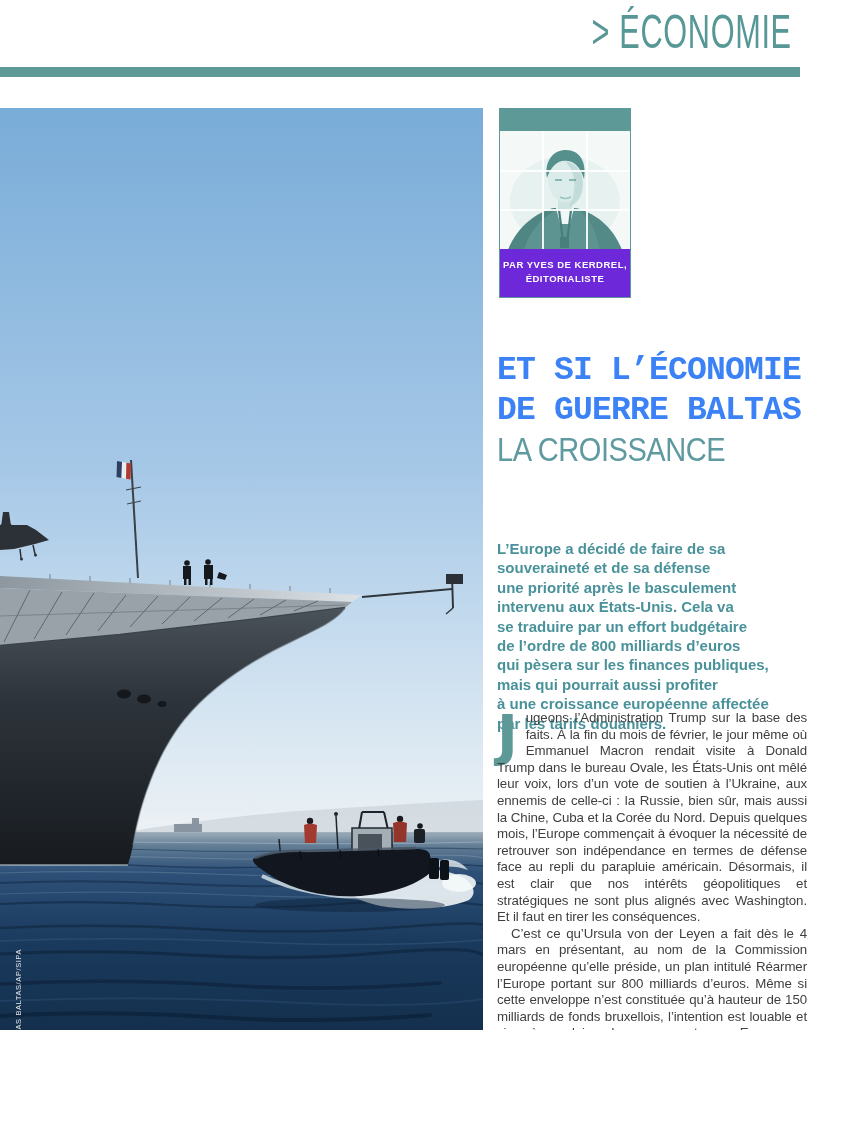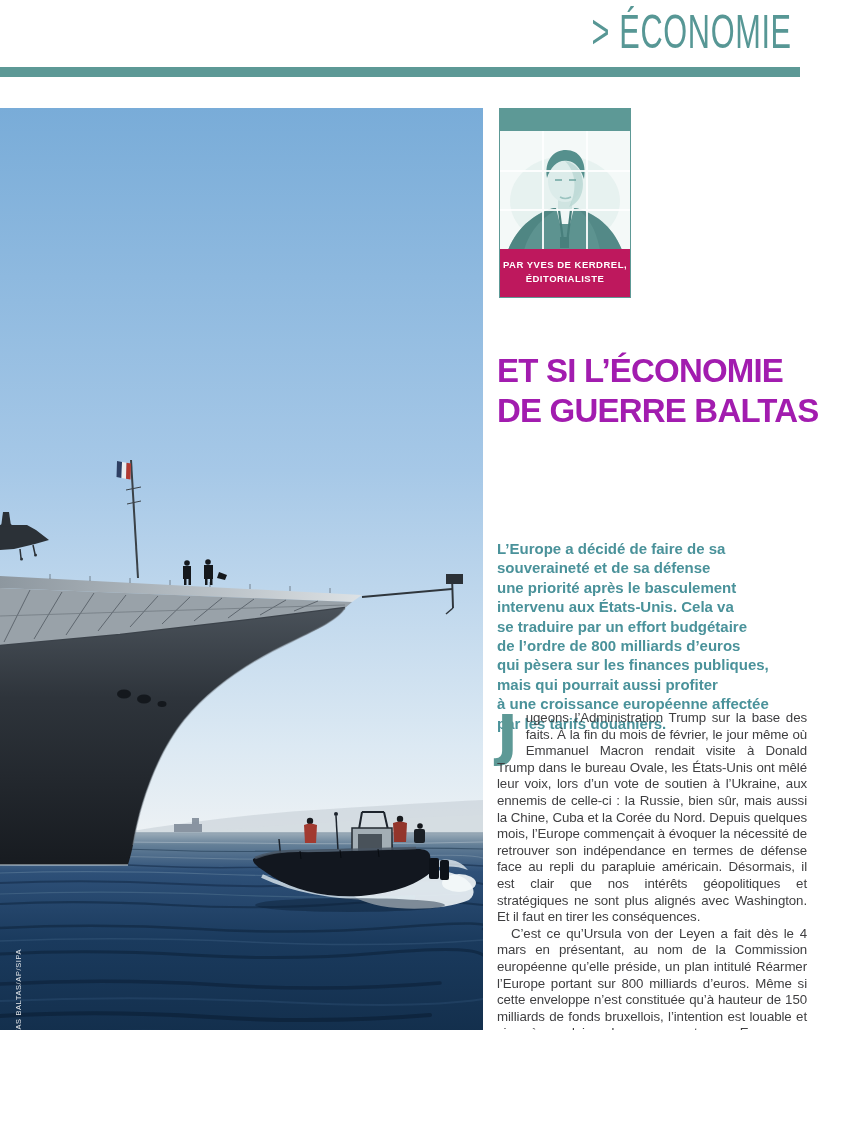--- a/index.html
+++ b/index.html
@@ -11,27 +11,27 @@
   .section-label .cond{display:inline-block;transform:scaleX(0.64);transform-origin:right center;
         letter-spacing:1px;}
   .header-rule{position:absolute;left:0;top:67px;width:800px;height:10px;background:#5d9996;}
   
   .hero{position:absolute;left:0;top:108px;width:483px;height:967px;}
   
   .author-box{position:absolute;left:499px;top:108px;width:132px;height:190px;
         border:1px solid #5d9996;box-sizing:border-box;background:#ffffff;}
   .author-top-band{position:absolute;left:0;top:0;width:100%;height:22px;background:#5d9996;}
   .author-portrait{position:absolute;left:0;top:22px;width:130px;height:119px;display:block;}
-  .author-caption{position:absolute;left:0;bottom:0;width:100%;height:48px;background:#be185d;
+  .author-caption{position:absolute;left:0;bottom:0;width:100%;height:48px;background:#6d28d9;
         color:#ffffff;text-align:center;font-weight:700;font-size:9.5px;line-height:13.5px;
         letter-spacing:0.5px;padding-top:9px;box-sizing:border-box;}
   
   .headline{position:absolute;left:497px;top:351px;width:320px;}
-  .headline .hl-bold{font-weight:800;color:#a21caf;font-size:33px;line-height:39.5px;
-        letter-spacing:-0.8px;white-space:nowrap;}
+  .headline .hl-bold{font-weight:800;color:#3b82f6;font-size:33px;line-height:39.5px;
+        letter-spacing:-0.8px;white-space:nowrap;font-family:Liberation Mono, monospace;}
   .headline .hl-light{font-weight:400;color:#5f9aa0;font-size:33px;line-height:39.5px;
         letter-spacing:-0.5px;white-space:nowrap;display:inline-block;
         transform:scaleX(0.88);transform-origin:left center;}
   .standfirst{position:absolute;left:497px;top:507px;width:312px;color:#4a929a;
         font-weight:700;font-size:15px;line-height:19.4px;white-space:pre-line;margin-top:32px;}
   .body-copy{position:absolute;left:497px;top:710px;width:310px;color:#3f3f41;
         font-size:13.3px;line-height:16.6px;text-align:justify;letter-spacing:-0.1px;
         hyphens:auto;-webkit-hyphens:auto;}
   .body-copy p{margin:0;}
   .body-copy p.indent{text-indent:14px;}
@@ -227,20 +227,21 @@
     </svg>
     <div class="author-caption">
       <div>PAR YVES DE KERDREL,</div>
       <div>ÉDITORIALISTE</div>
     </div>
   </div>
 
   <div class="headline">
     <div class="hl-bold">ET SI L’ÉCONOMIE</div>
     <div class="hl-bold">DE GUERRE BALTAS</div>
+    <div><span class="hl-light">LA CROISSANCE</span></div>
   </div>
 
   <div class="standfirst">L’Europe a décidé de faire de sa
 souveraineté et de sa défense
 une priorité après le basculement
 intervenu aux États-Unis. Cela va
 se traduire par un effort budgétaire
 de l’ordre de 800 milliards d’euros
 qui pèsera sur les finances publiques,
 mais qui pourrait aussi profiter

